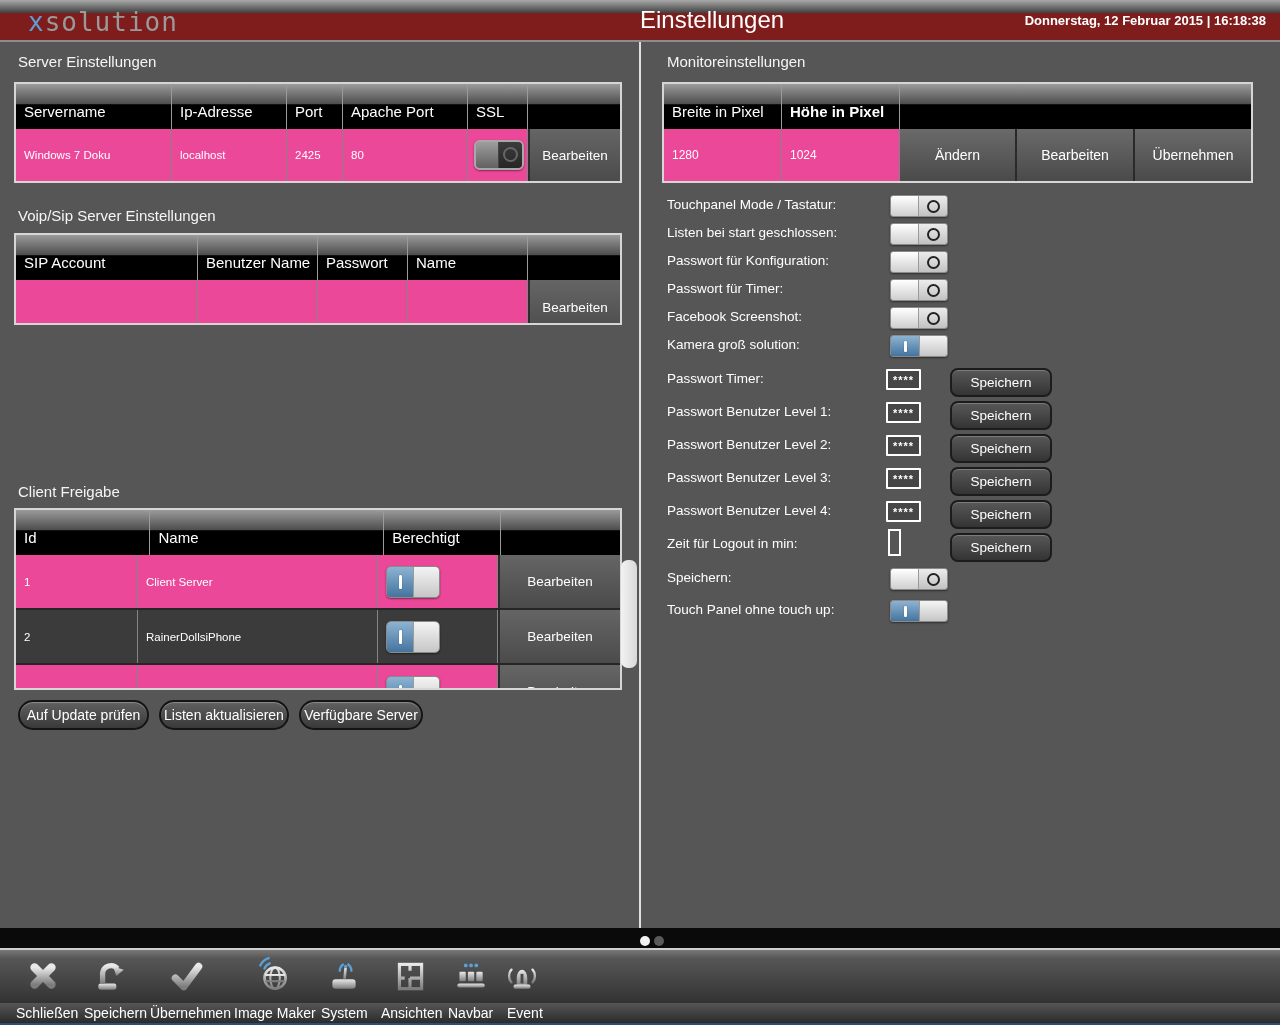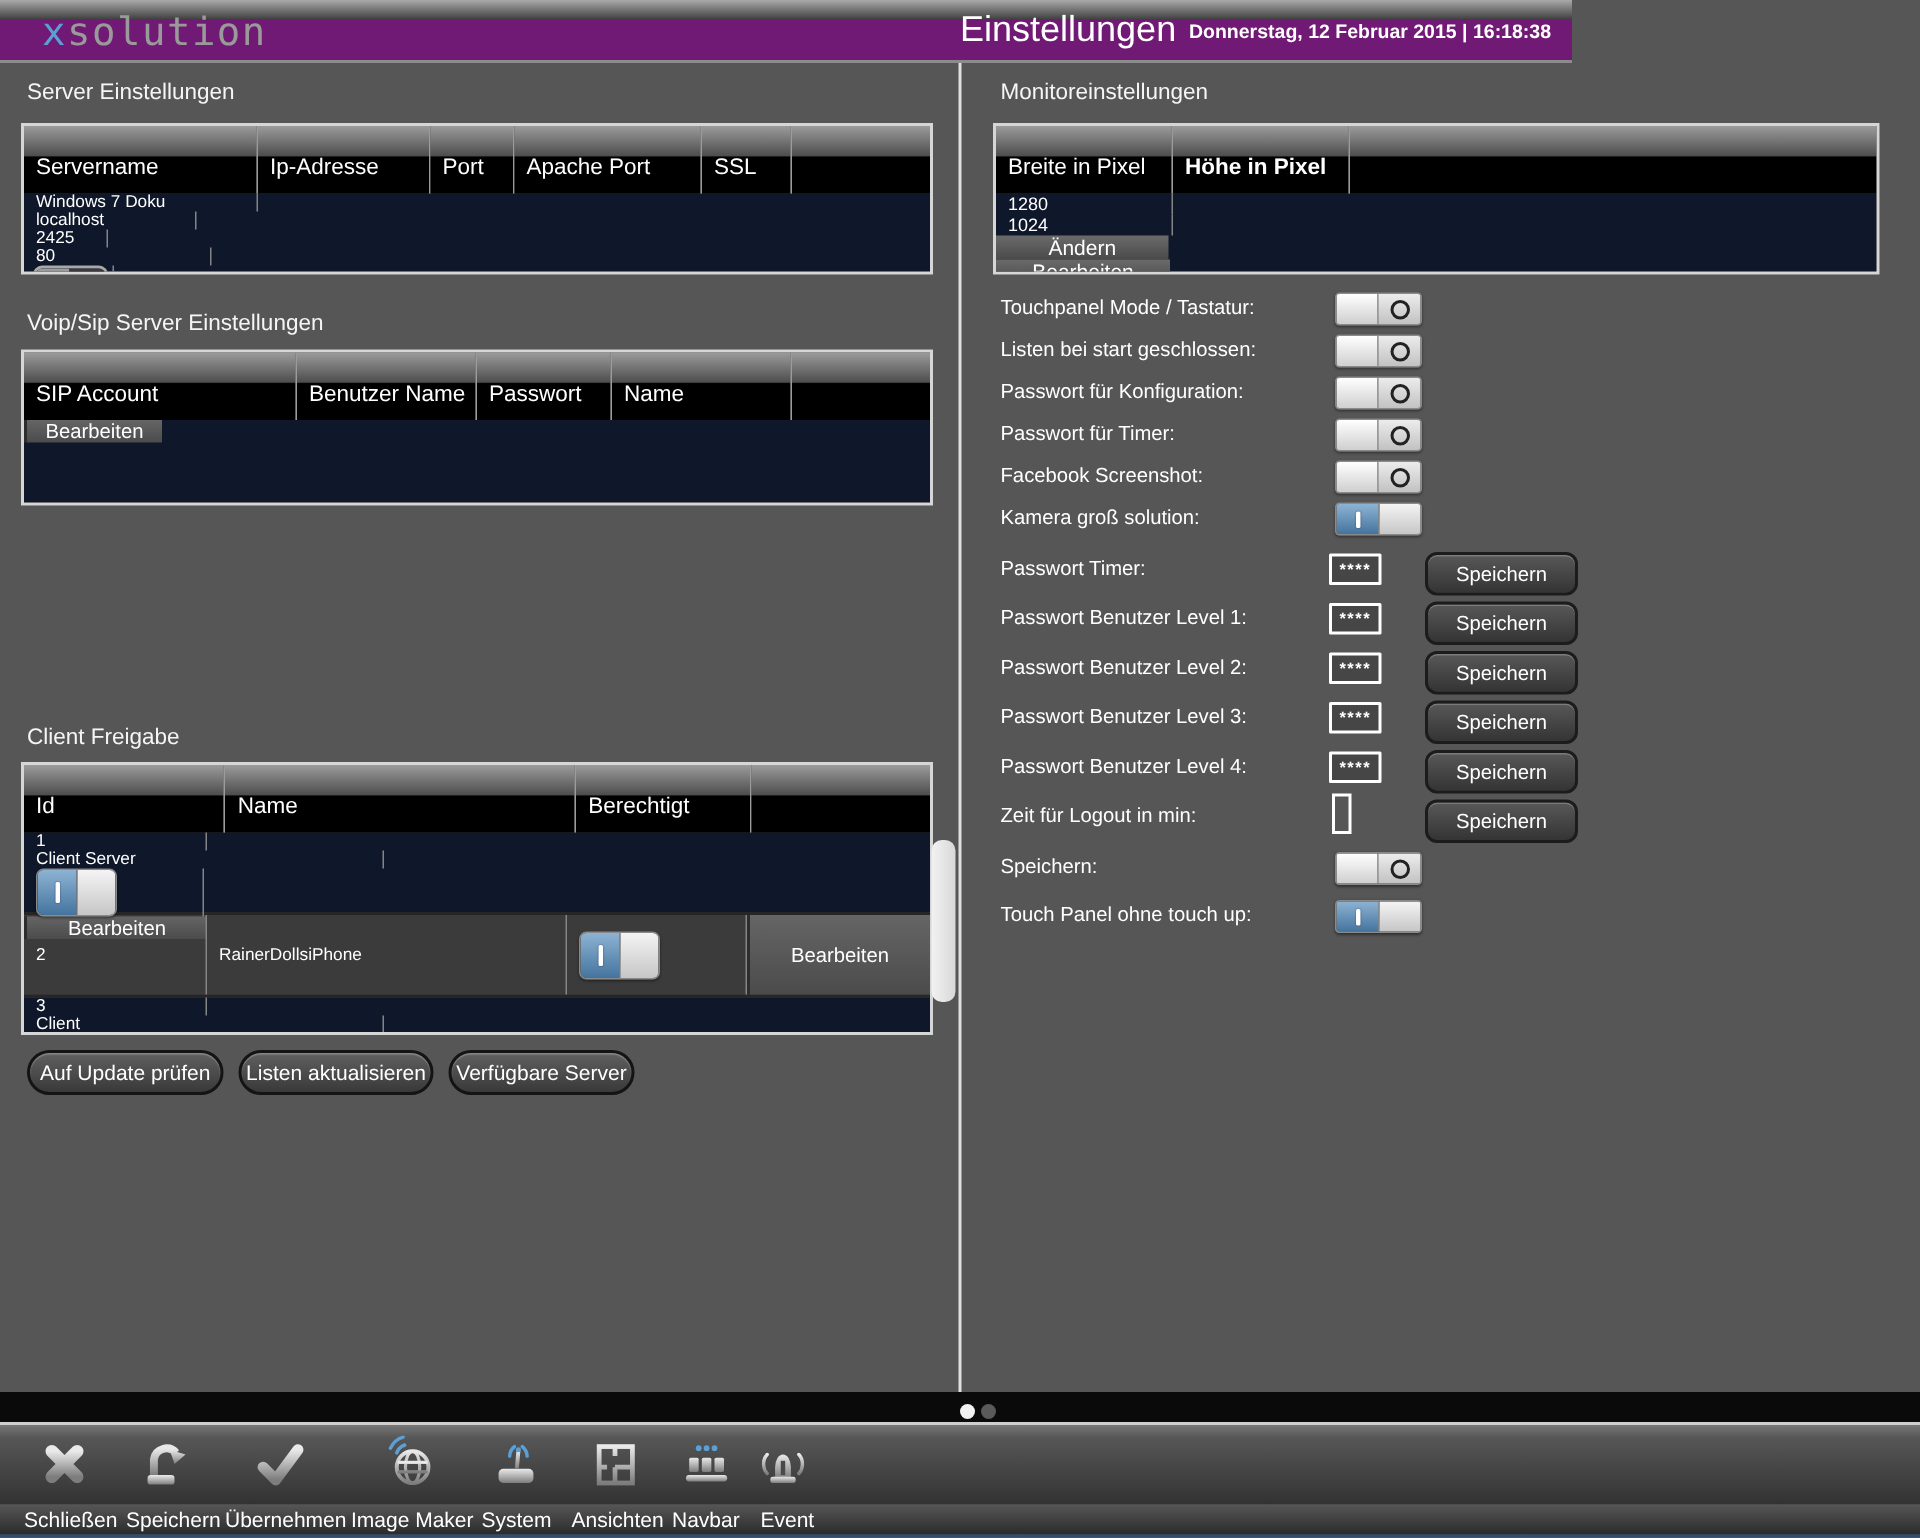--- a/index.html
+++ b/index.html
@@ -1,20 +1,20 @@
 <!DOCTYPE html>
 <html><head>
 <meta charset="utf-8">
 <style>
   html,body { margin:0; padding:0; background:#565656; }
   .stage { position:relative; width:1280px; height:1025px; overflow:hidden; background:#565656;
            font-family:"Liberation Sans", sans-serif; }
 
   
-  .topbar { position:absolute; top:0; left:0; width:1048px; height:42px; background:#701a75;
+  .topbar { position:absolute; top:0; left:0; width:1280px; height:42px; background:#7f1d1d;
             border-bottom:2px solid #8c8c8c; box-sizing:border-box; }
   .topbar .sheen { position:absolute; top:0; left:0; width:100%; height:13px;
                    background:linear-gradient(180deg,#a9a9a9,#3f3f3f); }
   .logo { position:absolute; left:28px; top:7px; font-family:"DejaVu Sans Mono", monospace;
           font-size:26px; color:#9a9a9a; letter-spacing:1px; }
   .logo .lx { color:#5b9fd4; }
   .main-title { position:absolute; left:640px; top:6px; font-size:24px; color:#fff; }
   .datetime { position:absolute; right:14px; top:13px; font-size:13px; font-weight:bold; color:#fff; }
 
   
@@ -25,21 +25,21 @@
   .tbl { position:absolute; border:2px solid #d6d6d6; background:#4a4a4a; box-sizing:border-box; overflow:hidden; }
   .thead { display:flex; height:45px; }
   .th { background:linear-gradient(180deg,#9b9b9b 0%,#4e4e4e 44%,#000 46%,#000 100%);
         color:#fff; font-size:15px; display:flex; align-items:flex-end;
         padding:0 0 9px 8px; box-sizing:border-box; border-right:1px solid #9b9b9b; }
   .th:last-child { border-right:none; }
   .trow { display:flex; }
   .td { display:flex; align-items:center; padding-left:8px; box-sizing:border-box;
         border-right:1px solid #858585; color:#fff; font-size:11.5px; }
   .td:last-child { border-right:none; }
-  .r-light { background:#0f172a;flex-direction:column; }
+  .r-light { background:#ec4899; }
   .r-dark  { background:#3b3b3b; }
   .rowsep { height:2px; background:#262626; }
   .btn-cell { background:linear-gradient(180deg,#656565,#4b4b4b); display:flex; align-items:center;
               justify-content:center; color:#fff; font-size:13.5px; border-left:2px solid #2d2d2d;
               box-sizing:border-box; cursor:pointer; }
   .mon-btn { background:linear-gradient(180deg,#6a6a6a,#4a4a4a); display:flex; align-items:center;
              justify-content:center; color:#fff; font-size:14px; cursor:pointer; }
   .mon-gap { background:#2a2a2a; }
 
   
@@ -144,21 +144,21 @@
               <span class="ring"></span>
             </div>
         </div>
       </div>
       <div class="td btn-cell" style="width:92px; padding-left:0;">Bearbeiten</div>
     </div>
   </div>
 
   <div class="sect-h" style="left:18px; top:207px;">Voip/Sip Server Einstellungen</div>
 
-  <div class="tbl" style="left:14px; top:233px; width:608px; height:104px;">
+  <div class="tbl" style="left:14px; top:233px; width:608px; height:92px;">
     <div class="thead">
       <div class="th" style="width:182px;">SIP Account</div>
       <div class="th" style="width:120px;">Benutzer Name</div>
       <div class="th" style="width:90px;">Passwort</div>
       <div class="th" style="width:120px;">Name</div>
       <div class="th" style="width:92px;"></div>
     </div>
     <div class="trow r-light" style="height:55px;">
       <div class="td" style="width:182px;"></div>
       <div class="td" style="width:120px;"></div>

